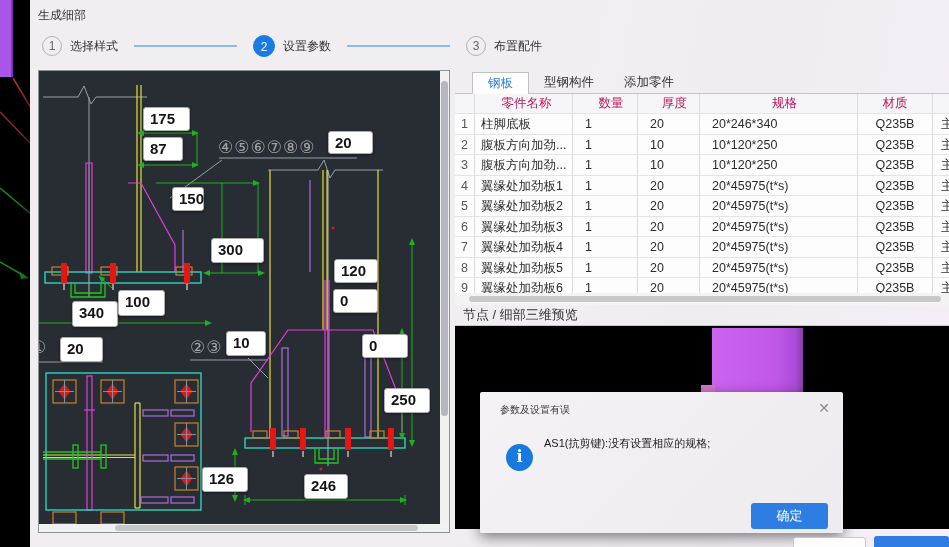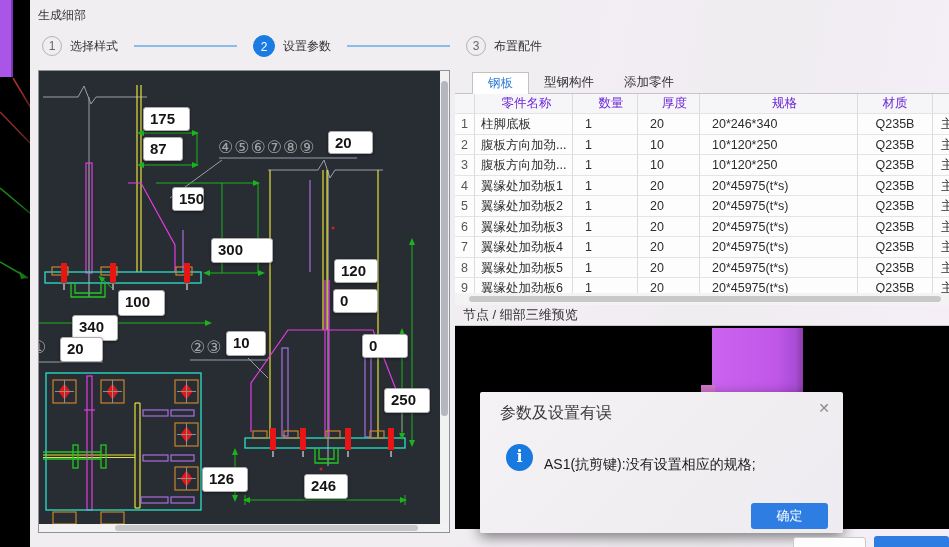--- a/index.html
+++ b/index.html
@@ -41,21 +41,21 @@
 #cad-hthumb { position:absolute; left:76px; top:1px; width:303px; height:6px; background:#c7c7c7; border-radius:3px; }
 
 
 #tabbar { position:absolute; left:425px; top:72px; width:494px; height:22px;
   display:flex; padding-left:17px; border-bottom:1px solid #c6c6c6; }
 .tab { height:22px; line-height:21px; padding:0 15px; font-size:12.5px; color:#333; flex:none; }
 .tab.active { background:#fff; color:#2b7cd8; border:1px solid #c2c2c2; border-bottom:none; margin-bottom:-1px; }
 #parts-table { position:absolute; left:425px; top:94px; width:494px; background:#fff; }
 .thead,.tr { display:flex; width:520px; }
 .thead { height:20px; background:#f6f5f7; }
-.thead .td { color:#6d28d9; text-align:center; font-size:12.5px; line-height:19px; }
+.thead .td { color:#be185d; text-align:center; font-size:12.5px; line-height:19px; }
 .tr { height:20.5px; background:#fdfdfd; }
 .td { border-right:1px solid #dcdcdc; border-bottom:1px solid #e4e4e4; font-size:12.5px;
   color:#2c2c2c; line-height:20px; overflow:hidden; white-space:nowrap; flex:none; }
 .c-no{width:20px; text-align:center; color:#555;}
 .c-name{width:98px; padding-left:6px;}
 .c-qty{width:65px; padding-left:12px;}
 .c-th{width:62px; padding-left:12px;}
 .c-spec{width:158px; padding-left:12px;}
 .c-mat{width:75px; text-align:center;}
 .c-own{width:42px; padding-left:8px;}
@@ -69,26 +69,26 @@
   border-bottom:1px solid #c9c9c9; }
 #preview3d { position:absolute; left:425px; top:326px; width:494px; height:203px; background:#000; }
 #pv-column { position:absolute; left:257px; top:2px; width:91px; height:64px;
   background:linear-gradient(90deg,#cb64ef 0%,#c157e8 70%,#a94cd6 92%,#8d3cab 100%); }
 #pv-ledge { position:absolute; left:246px; top:59px; width:14px; height:8px; background:#d277c9; }
 
 
 #err-dialog { position:absolute; left:450px; top:392px; width:363px; height:141px;
   background:linear-gradient(135deg,#f5f2f6 0%,#f1eef2 55%,#efecf1 100%);
   border-radius:2px; box-shadow:0 4px 14px rgba(0,0,0,.5); }
-#err-title { position:absolute; left:20px; top:11px; font-size:16px; color:#3a3a3a; }
+#err-title { position:absolute; left:20px; top:11px; font-size:10px; color:#3a3a3a; }
 #err-close { position:absolute; right:13px; top:8px; font-size:14px; color:#8a8a8a; }
 #err-icon { position:absolute; left:26px; top:52px; width:27px; height:27px; border-radius:50%;
   background:#1879de; color:#fff; text-align:center; line-height:26px; font-size:16px;
   font-weight:bold; font-family:"DejaVu Serif",serif; }
-#err-msg { position:absolute; left:64px; top:64px; font-size:14px; color:#1a1a1a;text-align:center; }
+#err-msg { position:absolute; left:64px; top:44px; font-size:11px; color:#1a1a1a;text-align:center; }
 #err-ok { position:absolute; left:271px; top:111px; width:77px; height:26px; background:#2d7de2;
   border-radius:3px; color:#ffffff; font-size:13px; text-align:center; line-height:26px; }
 
 
 #btn-cut-white { position:absolute; left:763px; top:537px; width:73px; height:20px;
   background:#fdfdfd; border:1px solid #c8c8c8; border-radius:3px; }
 #btn-cut-blue { position:absolute; left:844px; top:536px; width:75px; height:20px;
   background:#2d7de2; border-radius:3px; }
 </style>
 </head>
@@ -274,26 +274,26 @@
             <line x1="352" y1="380" x2="352" y2="386"></line>
         </g>
         <circle cx="294" cy="157" r="1.5" fill="#d02020"></circle>
         <circle cx="282" cy="398" r="1.5" fill="#d02020"></circle>
       </svg>
 
     <div class="dim-label" style="left: 104px; top: 36px; width: 47px; height: 24px;">175</div>
         <div class="dim-label" style="left: 104px; top: 66px; width: 40px; height: 24px;">87</div>
         <div class="dim-label" style="left: 133px; top: 116px; width: 32px; height: 24px;">150</div>
         <div class="dim-label" style="left: 289px; top: 60px; width: 45px; height: 23px;">20</div>
-        <div class="dim-label" style="left: 172px; top: 167px; width: 62px; height: 25px;">300</div>
+        <div class="dim-label" style="left: 172px; top: 167px; width: 53px; height: 25px;">300</div>
         <div class="dim-label" style="left: 295px; top: 188px; width: 44px; height: 24px;">120</div>
         <div class="dim-label" style="left: 294px; top: 218px; width: 45px; height: 24px;">0</div>
         <div class="dim-label" style="left: 323px; top: 263px; width: 46px; height: 24px;">0</div>
         <div class="dim-label" style="left: 345px; top: 317px; width: 46px; height: 25px;">250</div>
-        <div class="dim-label" style="left: 33px; top: 244px; width: 46px; height: 26px;">340</div>
+        <div class="dim-label" style="left: 33px; top: 230px; width: 46px; height: 26px;">340</div>
         <div class="dim-label" style="left: 79px; top: 219px; width: 47px; height: 26px;">100</div>
         <div class="dim-label" style="left: 21px; top: 266px; width: 43px; height: 25px;">20</div>
         <div class="dim-label" style="left: 187px; top: 260px; width: 40px; height: 25px;">10</div>
         <div class="dim-label" style="left: 163px; top: 396px; width: 46px; height: 25px;">126</div>
         <div class="dim-label" style="left: 265px; top: 403px; width: 44px; height: 25px;">246</div>
         <div class="callout" style="left: 179px; top: 66px;">④⑤⑥⑦⑧⑨</div>
         <div class="callout" style="left: -8px; top: 266px;">①</div>
         <div class="callout" style="left: 151px; top: 266px;">②③</div>
       </div>
     <div id="cad-vscroll">

